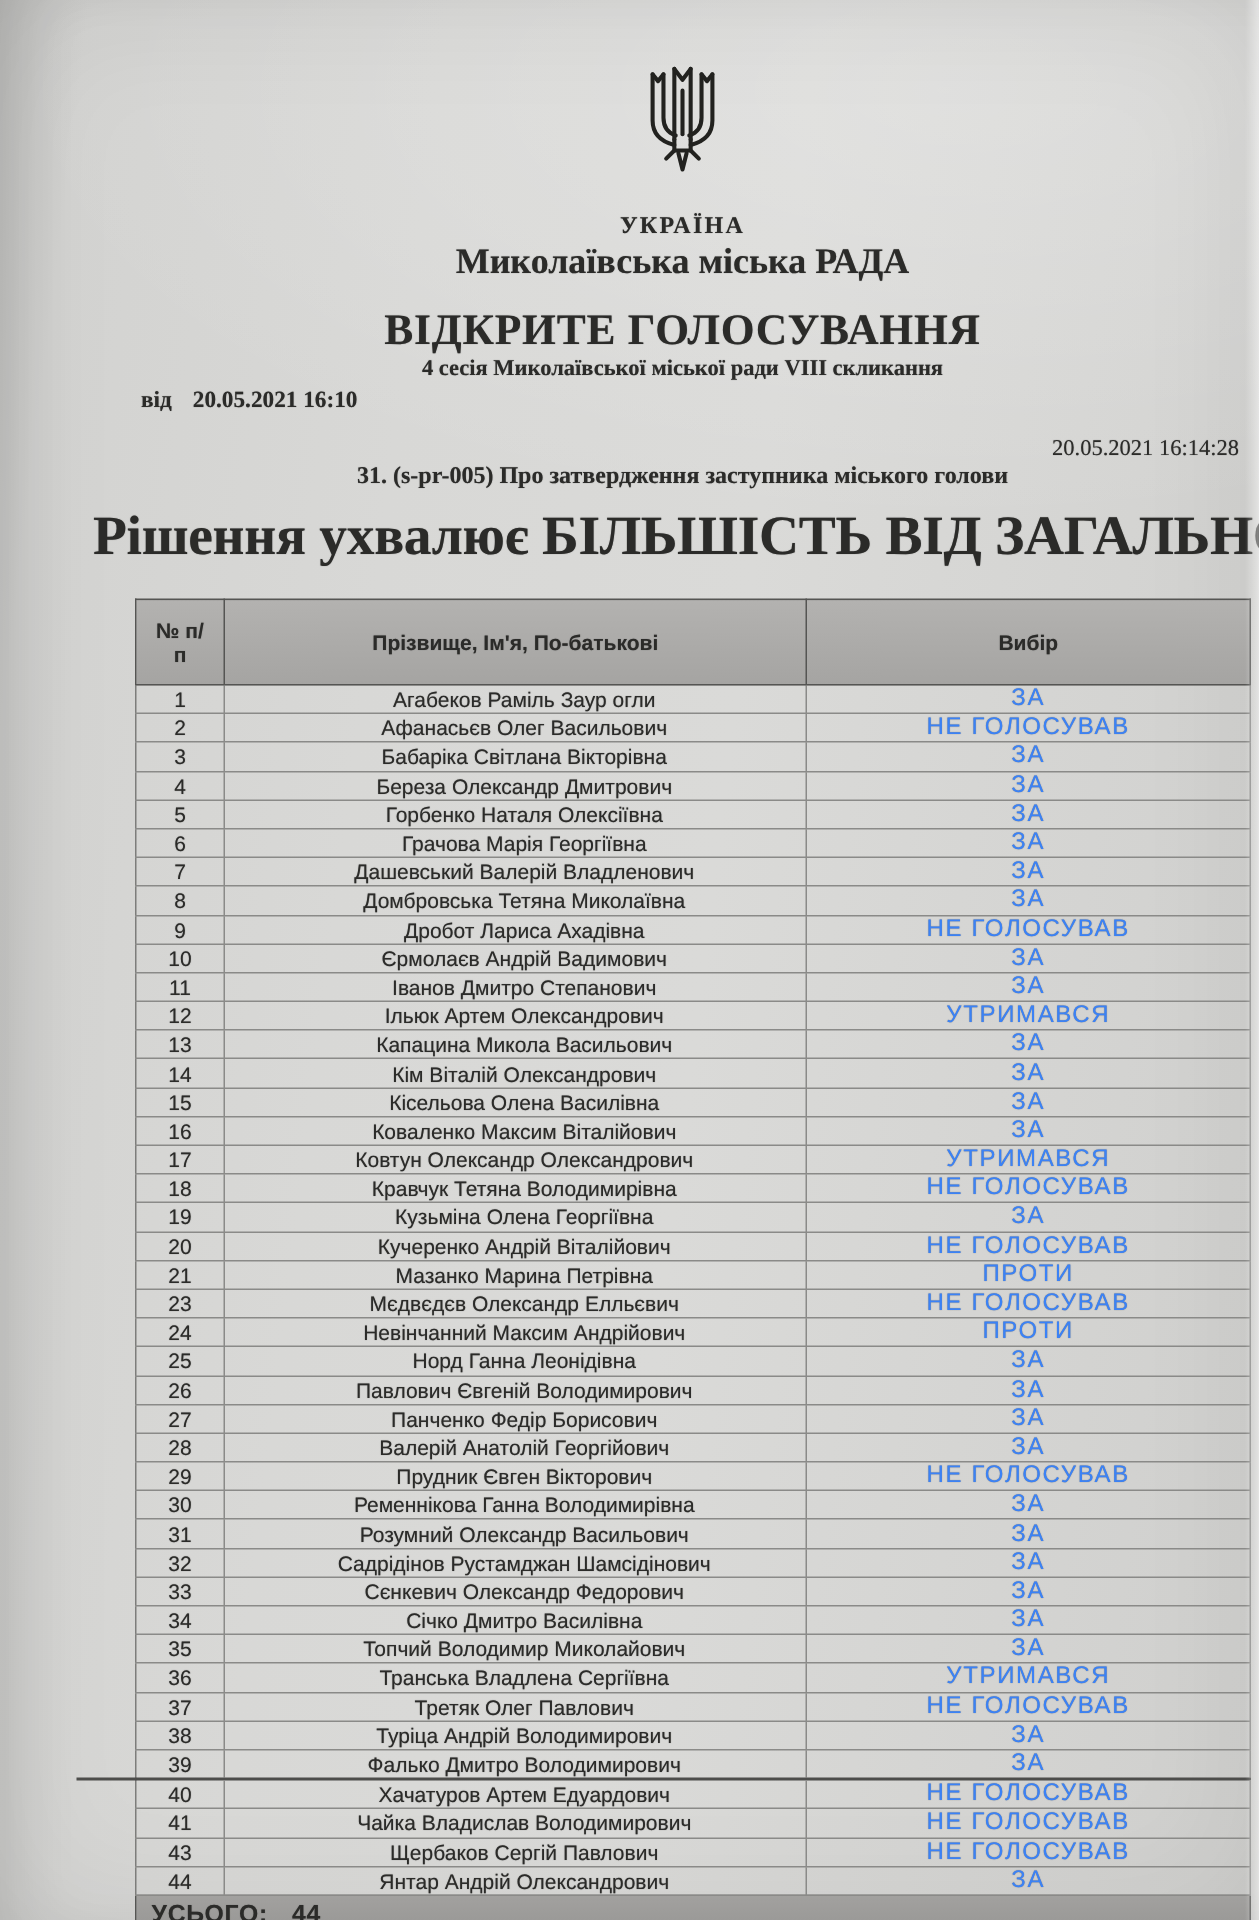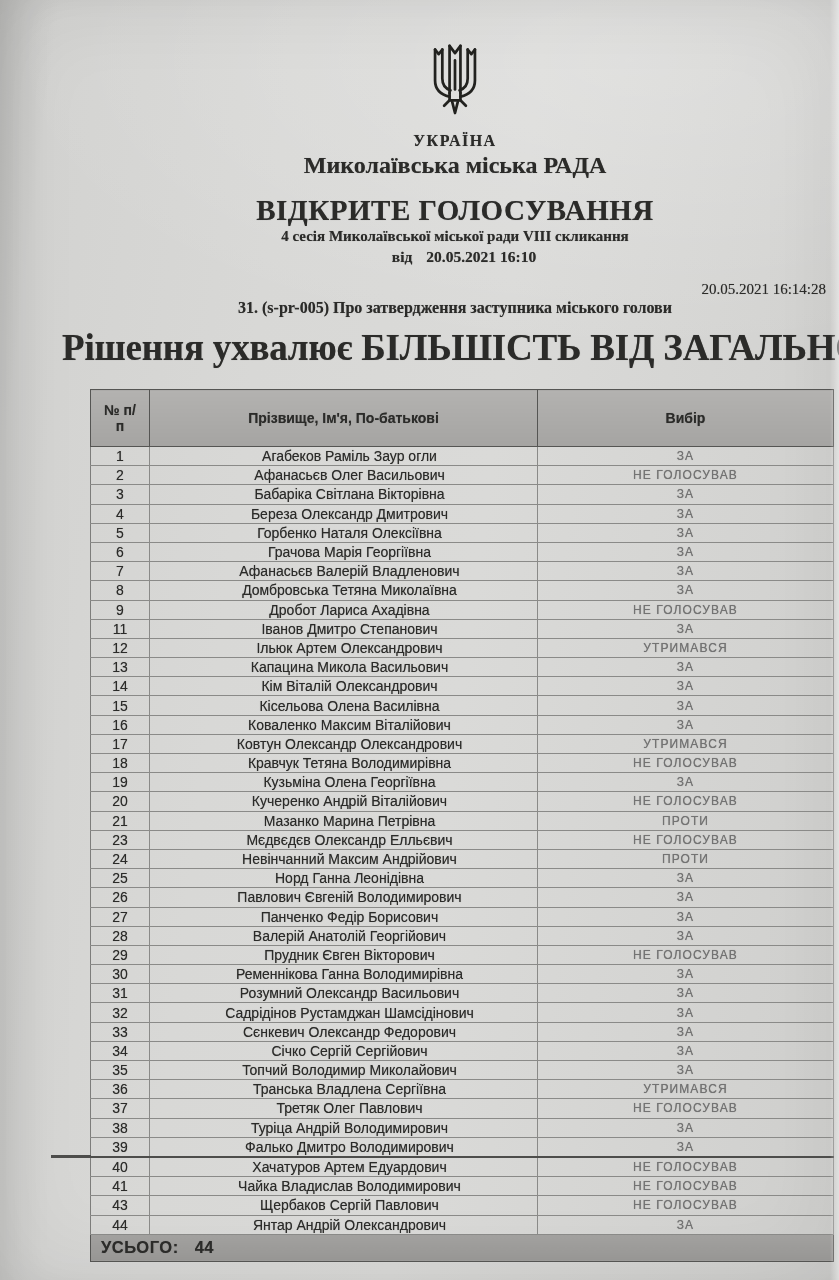--- a/index.html
+++ b/index.html
@@ -15,26 +15,26 @@
   body::after{ 
     content:'';position:absolute;top:0;right:0;width:9px;height:100%;
     background:linear-gradient(90deg,rgba(255,255,255,0),rgba(255,255,255,.45));
     pointer-events:none;
   }
   .txt{text-shadow:0 0 .7px rgba(45,45,43,.55);}
 
   
   .doc-header{width:758px;margin:0 0 0 76px;text-align:center;}
   .emblem{margin-top:42px;height:86px;display:flex;justify-content:center;}
-  .country{margin-top:4px;font-weight:bold;font-size:16px;letter-spacing:1.5px;}
+  .country{margin-top:14px;font-weight:bold;font-size:16px;letter-spacing:1.5px;}
   .council{margin-top:2px;font-weight:bold;font-size:24px;}
   .vote-title{margin-top:15px;font-weight:bold;font-size:29px;letter-spacing:.5px;}
   .session{margin-top:1px;font-weight:bold;font-size:15px;}
   .city{margin-top:11px;text-align:right;padding-right:16px;font-size:15.5px;}
-  .from-line{margin-top:3px;text-align:center;padding-left:18px;font-size:15.5px;font-weight:600;}
+  .from-line{margin-top:3px;text-align:left;padding-left:18px;font-size:15.5px;font-weight:600;}
   .from-line .gap{display:inline-block;width:14px;}
   .printed{margin-top:15px;text-align:right;padding-right:8px;font-size:15px;}
   .agenda{margin-top:1px;font-size:16px;font-weight:600;}
   .decision{margin-top:9px;font-weight:bold;font-size:37px;letter-spacing:-.2px;white-space:nowrap;margin-left:-14px;}
 
   
   table{
     border-collapse:collapse;table-layout:fixed;
     margin:20px 0 0 90px;width:743px;
     font-family:"Liberation Sans","DejaVu Sans",sans-serif;
@@ -48,21 +48,21 @@
     border:1px solid #555553;
     font-size:14px;font-weight:bold;height:20px;padding:12px;
   }
   tbody td{
     border:1px solid #8a8a88;border-left:1px solid #7d7d7b;
     height:18.2px;padding:0;line-height:1;vertical-align:middle;
     font-size:14px;
   }
   td[data-name="row-number"]{text-align:center;}
   td[data-name="deputy-name"]{text-align:center;padding-left:12px;}
-  td[data-name="vote-value"]{text-align:center;font-size:12px;letter-spacing:1.1px;color:#737373;}
+  td[data-name="vote-value"]{text-align:center;font-size:16px;letter-spacing:1.1px;color:#3b82f6;}
   tr.seam td{border-top:2.5px solid #4d4d4b;position:relative;}
   tr.seam td:first-child::before{
     content:'';position:absolute;left:-40px;top:-2.5px;width:40px;height:2.5px;background:#4d4d4b;
   }
   tfoot td{
     background:linear-gradient(180deg,#a2a19f,#979694);
     border:1px solid #555553;height:26px;padding:0 0 0 10px;
     text-align:left;font-weight:bold;font-size:16.5px;letter-spacing:.5px;
   }
   tfoot .gap{display:inline-block;width:16px;}
@@ -142,32 +142,37 @@
         <td class="txt" data-name="deputy-name">Горбенко Наталя Олексіївна</td>
         <td class="txt" data-name="vote-value">ЗА</td>
       </tr>
       <tr data-name="table-row">
         <td class="txt" data-name="row-number">6</td>
         <td class="txt" data-name="deputy-name">Грачова Марія Георгіївна</td>
         <td class="txt" data-name="vote-value">ЗА</td>
       </tr>
       <tr data-name="table-row">
         <td class="txt" data-name="row-number">7</td>
-        <td class="txt" data-name="deputy-name">Афанасьєв Валерій Владленович</td>
+        <td class="txt" data-name="deputy-name">Дашевський Валерій Владленович</td>
         <td class="txt" data-name="vote-value">ЗА</td>
       </tr>
       <tr data-name="table-row">
         <td class="txt" data-name="row-number">8</td>
         <td class="txt" data-name="deputy-name">Домбровська Тетяна Миколаївна</td>
         <td class="txt" data-name="vote-value">ЗА</td>
       </tr>
       <tr data-name="table-row">
         <td class="txt" data-name="row-number">9</td>
         <td class="txt" data-name="deputy-name">Дробот Лариса Ахадівна</td>
         <td class="txt" data-name="vote-value">НЕ ГОЛОСУВАВ</td>
+      </tr>
+      <tr data-name="table-row">
+        <td class="txt" data-name="row-number">10</td>
+        <td class="txt" data-name="deputy-name">Єрмолаєв Андрій Вадимович</td>
+        <td class="txt" data-name="vote-value">ЗА</td>
       </tr>
       <tr data-name="table-row">
         <td class="txt" data-name="row-number">11</td>
         <td class="txt" data-name="deputy-name">Іванов Дмитро Степанович</td>
         <td class="txt" data-name="vote-value">ЗА</td>
       </tr>
       <tr data-name="table-row">
         <td class="txt" data-name="row-number">12</td>
         <td class="txt" data-name="deputy-name">Ільюк Артем Олександрович</td>
         <td class="txt" data-name="vote-value">УТРИМАВСЯ</td>
@@ -267,21 +272,21 @@
         <td class="txt" data-name="deputy-name">Садрідінов Рустамджан Шамсідінович</td>
         <td class="txt" data-name="vote-value">ЗА</td>
       </tr>
       <tr data-name="table-row">
         <td class="txt" data-name="row-number">33</td>
         <td class="txt" data-name="deputy-name">Сєнкевич Олександр Федорович</td>
         <td class="txt" data-name="vote-value">ЗА</td>
       </tr>
       <tr data-name="table-row">
         <td class="txt" data-name="row-number">34</td>
-        <td class="txt" data-name="deputy-name">Січко Сергій Сергійович</td>
+        <td class="txt" data-name="deputy-name">Січко Дмитро Василівна</td>
         <td class="txt" data-name="vote-value">ЗА</td>
       </tr>
       <tr data-name="table-row">
         <td class="txt" data-name="row-number">35</td>
         <td class="txt" data-name="deputy-name">Топчий Володимир Миколайович</td>
         <td class="txt" data-name="vote-value">ЗА</td>
       </tr>
       <tr data-name="table-row">
         <td class="txt" data-name="row-number">36</td>
         <td class="txt" data-name="deputy-name">Транська Владлена Сергіївна</td>

